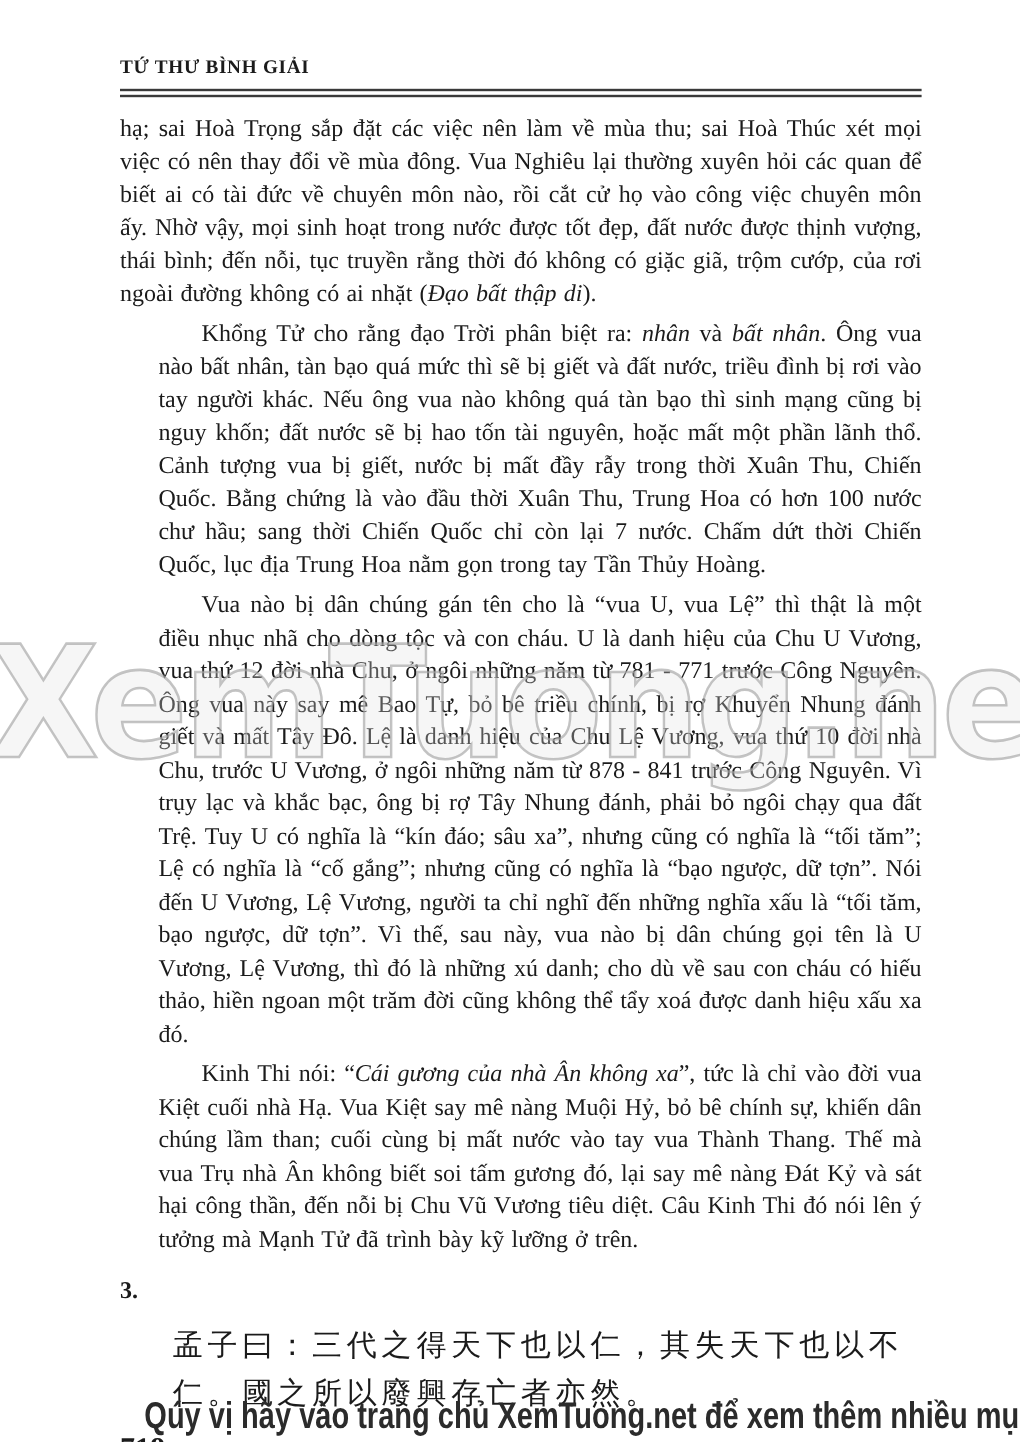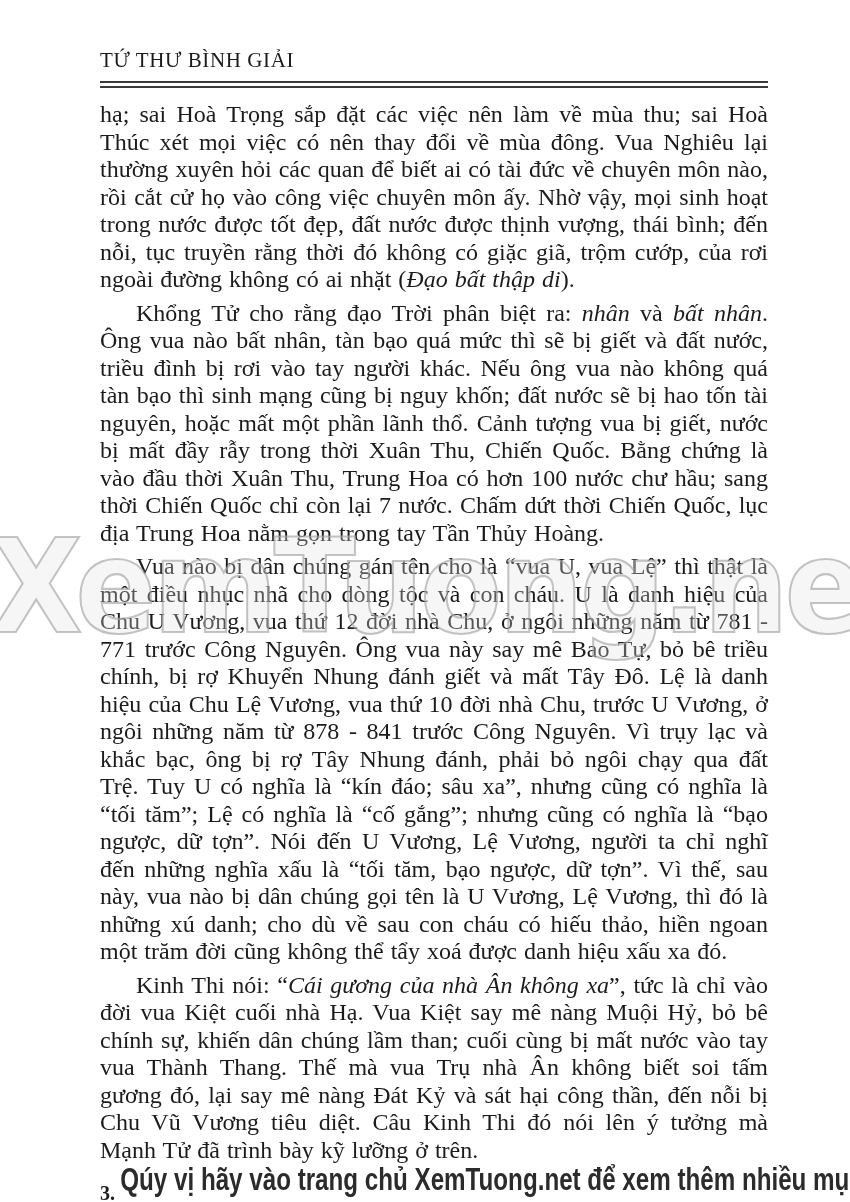--- a/index.html
+++ b/index.html
@@ -13,39 +13,39 @@
     height: 1202px;
     background: #ffffff;
     overflow: hidden;
     font-family: "Liberation Serif", serif;
     color: #1b1b1b;
   }
   .content {
     padding: 48px 82px 0 100px; 
   }
   .book-title {
-    font-size: 21px;
-    font-weight: normal;
+    font-size: 16px;
+    font-weight: bold;
     letter-spacing: 0.6px;
     margin: 0 0 8px 0;
   }
   .double-rule {
     height: 3px;
     border-top: 2px solid #3a3a3a;
     border-bottom: 2px solid #3a3a3a;
     margin-bottom: 13px;
   }
   .para {
     margin: 0;
-    font-size: 24px;
+    font-size: 20px;
     line-height: 27.5px;
     text-align: justify;
     word-spacing: 1px;
   }
-  .para.indent { text-indent: 36px; }
+  .para.indent { text-indent: 36px; margin-left: 32px; }
   .para + .para { margin-top: 6px; }
   .it { font-style: italic; }
   .section-num {
     font-weight: bold;
     font-size: 20px;
     margin: 18px 0 14px 0;
   }
   .chinese {
     font-size: 25px;
     line-height: 40px;

